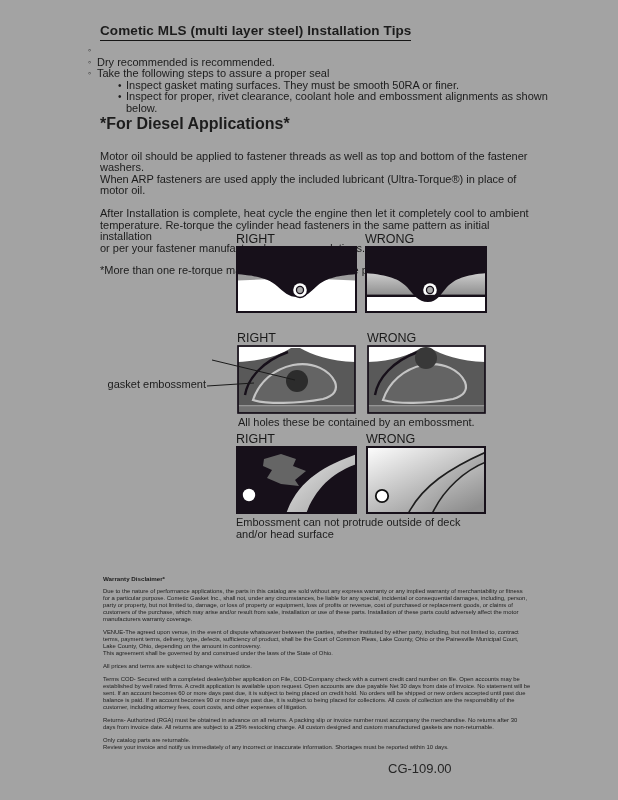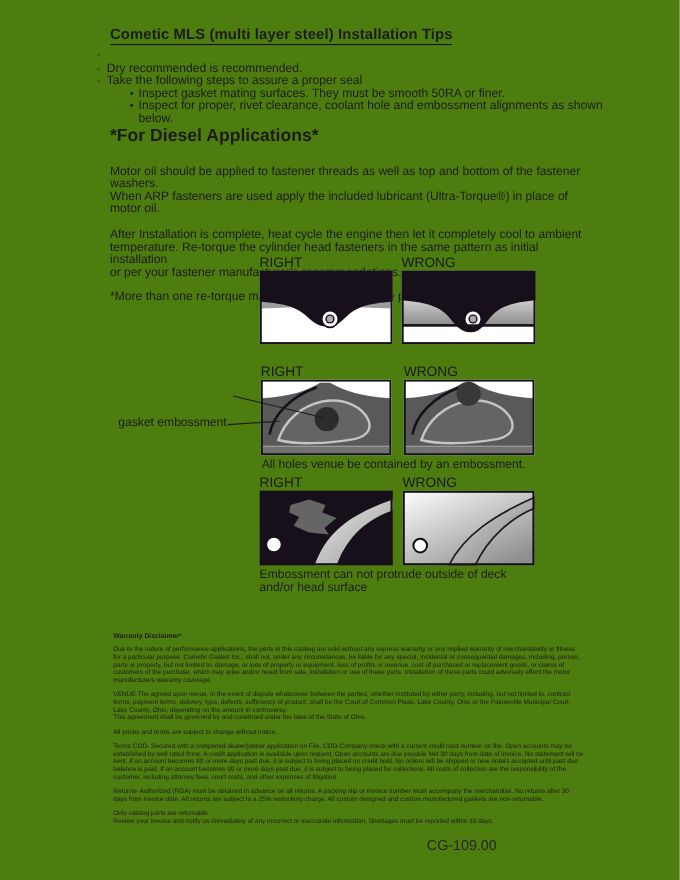--- a/index.html
+++ b/index.html
@@ -1,17 +1,17 @@
 <!DOCTYPE html>
 <html><head>
 <meta charset="utf-8">
 <style>
   html,body{margin:0;padding:0;background:#e9e9e9;}
   .doc{
-    position:relative;width:618px;height:800px;background:#4d7c0f;
+    position:relative;width:618px;height:800px;background:#a3a3a3;
     font-family:"Liberation Sans",sans-serif;color:#1c1c1c;overflow:hidden;
   }
   
   .title{
     position:absolute;left:100px;top:23px;
     font-size:13.5px;font-weight:bold;letter-spacing:.1px;
     border-bottom:1.5px solid #161616;padding-bottom:2px;
   }
   
   .bullets{position:absolute;left:88px;top:45px;width:470px;font-size:11px;line-height:11.6px;}
@@ -147,21 +147,21 @@
         <rect x="1" y="60.2" width="117" height="1" fill="#a5a5a5"></rect>
         <rect x="1" y="1" width="117" height="67" fill="none" stroke="#17101a" stroke-width="1.8"></rect>
       </svg>
     </div>
 
     <svg class="pointer-overlay" viewBox="0 0 618 310">
       <line x1="212" y1="130" x2="295" y2="150" stroke="#1a1a1a" stroke-width="1"></line>
       <line x1="207" y1="156" x2="254" y2="153" stroke="#1a1a1a" stroke-width="1"></line>
     </svg>
 
-    <div class="caption" style="left:238px;top:187px;">All holes venue be contained by an embossment.</div>
+    <div class="caption" style="left:238px;top:187px;">All holes these be contained by an embossment.</div>
 
     <div class="rw-label" style="left:236px;top:202px;width:121px;">RIGHT</div>
     <div class="rw-label" style="left:366px;top:202px;width:120px;">WRONG</div>
 
     <div class="panel" style="left:236px;top:216px;width:121px;height:68px;">
       <svg viewBox="0 0 121 68">
         <defs>
           <linearGradient id="gB" x1="0" y1="0" x2="1" y2="1">
             <stop offset="0" stop-color="#e8e8e8"></stop>
               <stop offset="1" stop-color="#9a9a9a"></stop>

